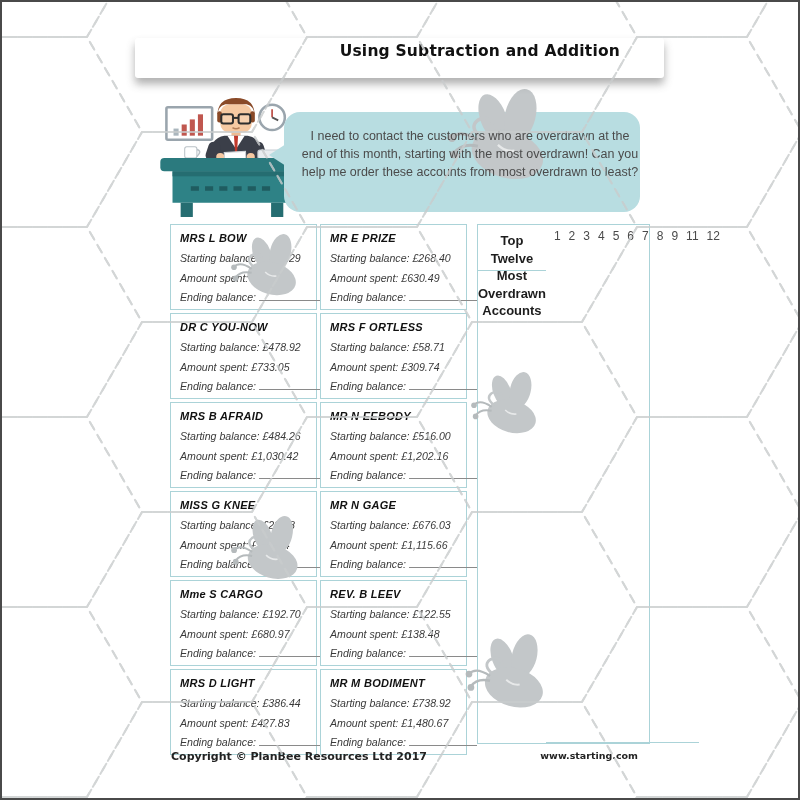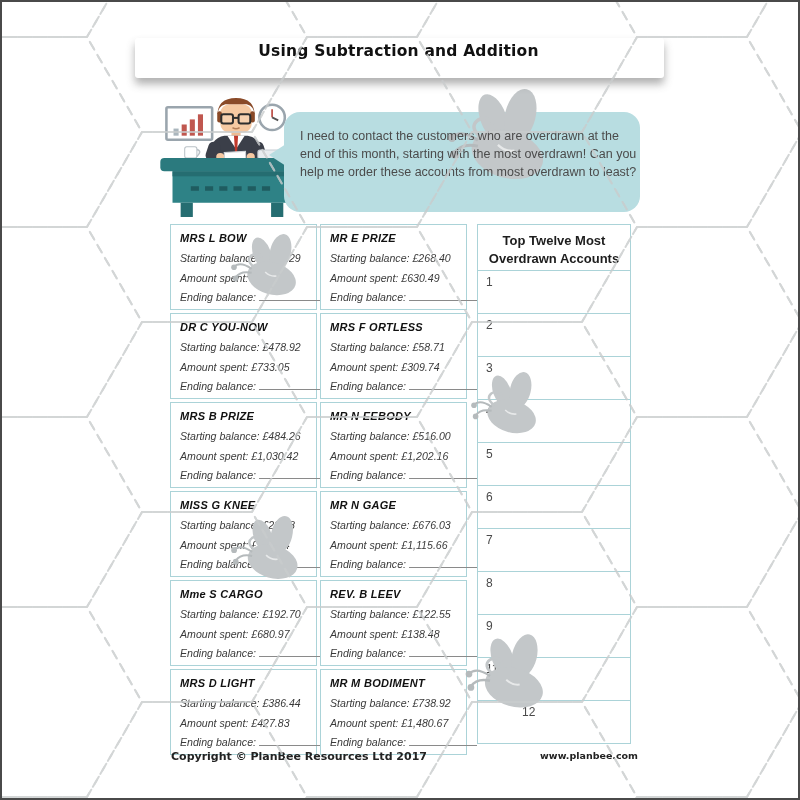--- a/index.html
+++ b/index.html
@@ -9,70 +9,70 @@
     font-family:"Liberation Sans",sans-serif;color:#333;
   }
   
   #hexes{position:absolute;left:0;top:0;width:796px;height:796px;z-index:40;pointer-events:none;opacity:.8;}
   #hexes polygon{fill:none;stroke:#c9cccd;stroke-width:2;stroke-dasharray:8 7;stroke-linecap:round;}
 
   
   .banner{
     position:absolute;left:133px;top:36px;width:529px;height:40px;z-index:10;
     background:#fff;border-radius:3px;box-shadow:0 6px 8px rgba(80,80,80,.45);
-    display:flex;align-items:center;justify-content:center;
+    display:flex;align-items:center;justify-content:flex-end;
     padding:0 44px 14px 42px;box-sizing:border-box;
   }
   .banner span{font-weight:bold;font-size:15.5px;color:#111;font-family:"DejaVu Sans",sans-serif;letter-spacing:.2px;}
 
   
   .manager{position:absolute;left:158px;top:92px;width:148px;height:124px;z-index:8;}
 
   
   .bubble{
     position:absolute;left:282px;top:110px;width:356px;height:100px;z-index:9;
     background:#b8dde1;border-radius:16px;
   }
   .bubble .tail{
     position:absolute;left:-15px;top:32px;width:0;height:0;
     border-top:11px solid transparent;border-bottom:11px solid transparent;
     border-right:17px solid #b8dde1;
   }
   .bubble .bee-top{position:absolute;left:162px;top:-26px;width:118px;height:106px;z-index:1;}
   .bubble-text{
-    position:relative;z-index:2;padding:15px 0 0 16px;
+    position:relative;z-index:2;padding:15px 0 0 16px;text-align:center;
     font-size:12.5px;line-height:1.45;color:#4b4b4b;
   }
 
   
   .cards{
     position:absolute;left:168px;top:222px;width:330px;z-index:5;
     display:grid;grid-template-columns:147px 147px;grid-auto-rows:86px;gap:3px 3px;font-style:italic;
   }
   .card{
     background:#fff;border:1px solid #abd3d8;box-sizing:border-box;
     padding:7px 9px 0 9px;
   }
   .card-name{font-size:11px;font-weight:bold;color:#111;letter-spacing:.3px;margin-bottom:8px;}
   .card-line{font-size:10.6px;color:#3a3a3a;margin-bottom:7.5px;white-space:nowrap;}
   .blank{display:inline-block;width:68px;border-bottom:1px solid #8a8a8a;height:9px;vertical-align:baseline;}
 
   
   .panel{
-    position:absolute;left:475px;top:222px;width:154px;height:520px;z-index:5;
+    position:absolute;left:475px;top:222px;width:173px;height:520px;z-index:5;
     background:#fff;border:1px solid #abd3d8;box-sizing:border-box;
-    display:flex;flex-direction:column;
+    display:flex;flex-direction:row;
   }
   .panel-title{
     height:46px;border-bottom:1px solid #abd3d8;box-sizing:border-box;
     font-weight:bold;font-size:13px;line-height:1.35;text-align:center;
     padding-top:7px;color:#1d1d1d;
   }
   .panel-row{flex:1;border-bottom:1px solid #abd3d8;box-sizing:border-box;}
-  .panel-row:last-child{border-bottom:none;margin-left:36px;}
+  .panel-row:last-child{border-bottom:none;}
   .row-num{display:inline-block;padding:4px 0 0 8px;font-size:12px;color:#4a4a4a;}
 
   
   .bee{position:absolute;z-index:20;pointer-events:none;}
 
   
   .footer-left{position:absolute;left:169px;top:748px;font-size:11px;font-weight:bold;color:#222;z-index:10;font-family:"DejaVu Sans",sans-serif;}
   .footer-right{position:absolute;right:160px;top:748px;font-size:9.5px;font-weight:bold;color:#222;z-index:10;font-family:"DejaVu Sans",sans-serif;}
 </style>
 </head>
@@ -185,21 +185,21 @@
     </div>
 
     <div class="card">
       <div class="card-name">MRS F ORTLESS</div>
       <div class="card-line"><span>Starting balance:</span> <span>£58.71</span></div>
       <div class="card-line"><span>Amount spent:</span> <span>£309.74</span></div>
       <div class="card-line"><span>Ending balance:</span> <span class="blank"></span></div>
     </div>
 
     <div class="card">
-      <div class="card-name">MRS B PRIZE</div>
+      <div class="card-name">MRS B AFRAID</div>
       <div class="card-line"><span>Starting balance:</span> <span>£484.26</span></div>
       <div class="card-line"><span>Amount spent:</span> <span>£1,030.42</span></div>
       <div class="card-line"><span>Ending balance:</span> <span class="blank"></span></div>
     </div>
 
     <div class="card">
       <div class="card-name">MR N EEBODY</div>
       <div class="card-line"><span>Starting balance:</span> <span>£516.00</span></div>
       <div class="card-line"><span>Amount spent:</span> <span>£1,202.16</span></div>
       <div class="card-line"><span>Ending balance:</span> <span class="blank"></span></div>
@@ -307,15 +307,15 @@
       <polygon points="800,700 745,795 635,795 580,700 635,605 745,605"></polygon>
       <polygon points="800,890 745,985 635,985 580,890 635,795 745,795"></polygon>
       <polygon points="965,35 910,130 800,130 745,35 800,-60 910,-60"></polygon>
       <polygon points="965,225 910,320 800,320 745,225 800,130 910,130"></polygon>
       <polygon points="965,415 910,510 800,510 745,415 800,320 910,320"></polygon>
       <polygon points="965,605 910,700 800,700 745,605 800,510 910,510"></polygon>
       <polygon points="965,795 910,890 800,890 745,795 800,700 910,700"></polygon>
     </svg>
 
   <div class="footer-left">Copyright © PlanBee Resources Ltd 2017</div>
-  <div class="footer-right">www.planbee.com</div>
+  <div class="footer-right">www.starting.com</div>
 
 </div>
 
 </body></html>

